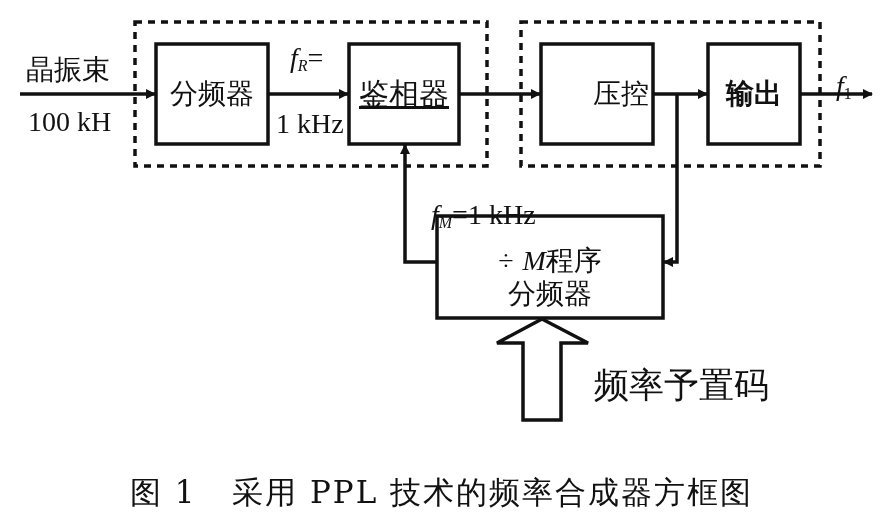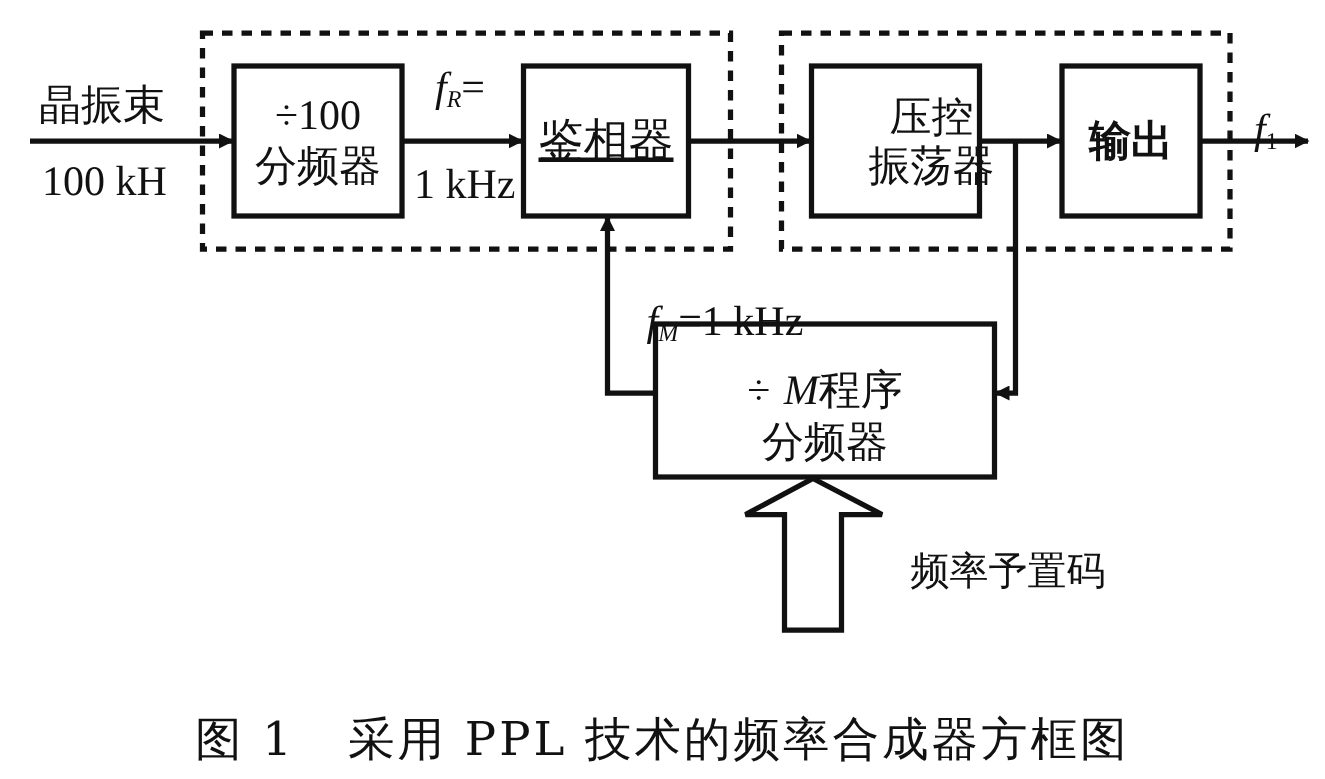--- a/index.html
+++ b/index.html
@@ -39,46 +39,44 @@
   <polyline points="677,94 677,262 664,262" fill="none" stroke="#111" stroke-width="3.5" marker-end="url(#ah)"></polyline>
   <polyline points="437,262 405,262 405,145" fill="none" stroke="#111" stroke-width="3.5" marker-end="url(#ah)"></polyline>
 
   <path d="M542,319 L588,343 L561,343 L561,420 L523,420 L523,343 L497,343 Z" fill="#fff" stroke="#111" stroke-width="3.5" stroke-linejoin="miter"></path>
 </svg>
 
 <div class="lbl" style="left:26px;top:56px;">晶振束</div>
 <div class="lbl num" style="left:28px;top:108px;">100 kH</div>
 
 <div class="blk" style="left:156px;top:44px;width:112px;height:100px;">
-  <span class="num">÷100</span>
   <span>分频器</span>
 </div>
 <div class="blk" style="left:349px;top:44px;width:110px;height:100px;font-size:30px;text-decoration:underline;">
   <span>鉴相器</span>
 </div>
 <div class="blk" style="left:541px;top:44px;width:112px;height:100px;margin-left:24px;">
   <span>压控</span>
-  <span>振荡器</span>
 </div>
 <div class="blk" style="left:708px;top:44px;width:92px;height:100px;font-weight:bold;">
   <span>输出</span>
 </div>
 <div class="blk" style="left:437px;top:231px;width:226px;height:92px;">
   <span><span class="num">÷</span> <span class="it">M</span><span>程序</span></span>
   <span>分频器</span>
 </div>
 
 <div class="lbl" style="left:290px;top:44px;">
   <span class="it">f</span><sub class="it">R</sub><span class="num">=</span>
 </div>
 <div class="lbl num" style="left:276px;top:110px;">1 kHz</div>
 <div class="lbl num" style="left:431px;top:180px;margin-top:21px;">
   <span class="it">f</span><sub class="it">M</sub><span>=</span><span>1 kHz</span>
 </div>
 <div class="lbl" style="left:836px;top:72px;">
   <span class="it">f</span><sub class="num">1</sub>
 </div>
 
-<div class="lbl" style="left:607px;top:368px;font-size:26px;">频率予置码</div>
+<div class="lbl" style="left:594px;top:368px;font-size:35px;">频率予置码</div>
 
 <div class="caption">
   <span>图 1</span>&nbsp;&nbsp;&nbsp;<span>采用 PPL 技术的频率合成器方框图</span>
 </div>
 
 </body></html>

